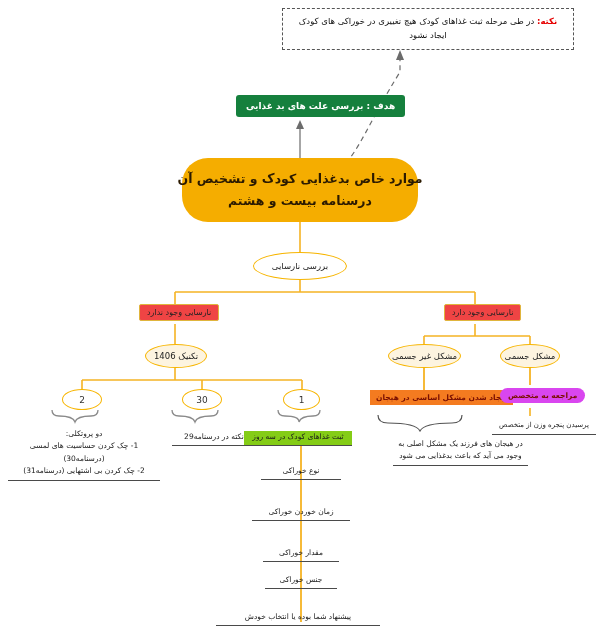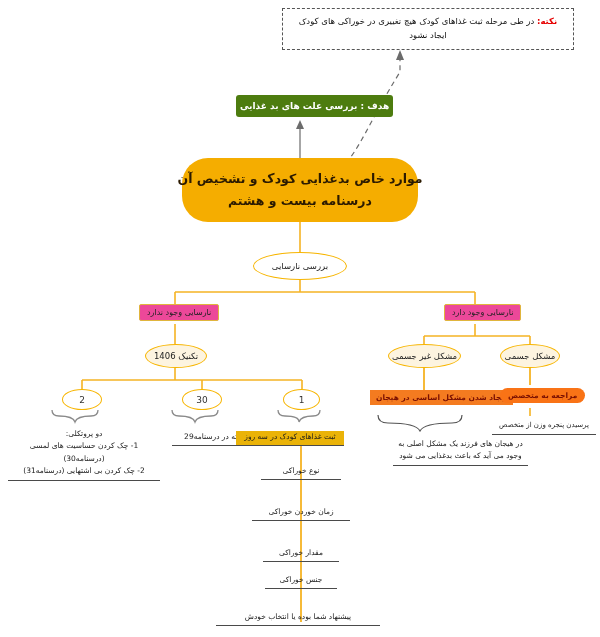--- a/index.html
+++ b/index.html
@@ -23,26 +23,26 @@
     padding:5px 8px 6px 8px;
     font-size:8.5px;
     line-height:1.7;
     color:#111;
     direction:rtl;
   }
   .note-box .kw { color:#e60000; font-weight:bold; }
 
   
   .goal {
-    background:#4d7c0f;
+    background:#15803d;
     color:#ffffff;
     font-size:9px;
     font-weight:bold;
     border-radius:3px;
-    padding:6px 4px;
+    padding:6px 10px;
     direction:rtl;
     white-space:nowrap;
   }
 
   
   .root {
     background:#f5ad00;
     color:#2b1a00;
     border-radius:26px;
     font-size:12.5px;
@@ -62,41 +62,41 @@
     color:#222;
     direction:rtl;
     white-space:nowrap;
   }
   .ellipse.tint { background:#fdf4e0; }
   .ellipse.num { font-size:9px; color:#333; }
 
   
   .palebox {
     border:1px solid #e0b53d;
-    background:#ec4899;
+    background:#ef4444;
     font-size:8px;
     color:#222;
     direction:rtl;
     white-space:nowrap;
     padding:3px 7px;
     border-radius:2px;
   }
 
   
   .hl-flag {
     background:#f47b20;
     color:#7a1002;
     font-size:7.5px;
     font-weight:bold;
     direction:rtl;
     white-space:nowrap;
     padding:3px 6px;
   }
   .hl-round {
-    background:#f97316;
+    background:#d946ef;
     color:#7a1002;
     font-size:7.5px;
     font-weight:bold;
     direction:rtl;
     white-space:nowrap;
     padding:3px 8px;
     border-radius:9px;
   }
 
   
@@ -185,21 +185,21 @@
   <div class="node ellipse num" style="left:283px; top:389px; width:37px; height:21px;">1</div>
 
   <div class="node leaf multi" style="left:8px; top:428px; width:152px; display:block;">
     <div>دو پروتکلی:</div>
     <div>1- چک کردن حساسیت های لمسی (درسنامه30)</div>
     <div>2- چک کردن بی اشتهایی (درسنامه31)</div>
   </div>
 
   <div class="node leaf" style="left:172px; top:431px; width:118px; display:block;">رعایت 20 نکته در درسنامه29</div>
 
-  <div class="node leaf" style="left:236px; top:431px; width:108px; display:block; background:#eab308;">ثبت غذاهای کودک در سه روز</div>
+  <div class="node leaf" style="left:244px; top:431px; width:108px; display:block; background:#84cc16;">ثبت غذاهای کودک در سه روز</div>
 
   <div class="node leaf" style="left:261px; top:465px; width:80px; display:block;">نوع خوراکی</div>
   <div class="node leaf" style="left:252px; top:506px; width:98px; display:block;">زمان خوردن خوراکی</div>
   <div class="node leaf" style="left:263px; top:547px; width:76px; display:block;">مقدار خوراکی</div>
   <div class="node leaf" style="left:265px; top:574px; width:72px; display:block;">جنس خوراکی</div>
   <div class="node leaf" style="left:216px; top:611px; width:164px; display:block;">پیشنهاد شما بوده یا انتخاب خودش</div>
 
   <div class="node ellipse tint" style="left:388px; top:344px; width:73px; height:24px;">مشکل غیر جسمی</div>
   <div class="node ellipse tint" style="left:500px; top:344px; width:60px; height:24px;">مشکل جسمی</div>
 

